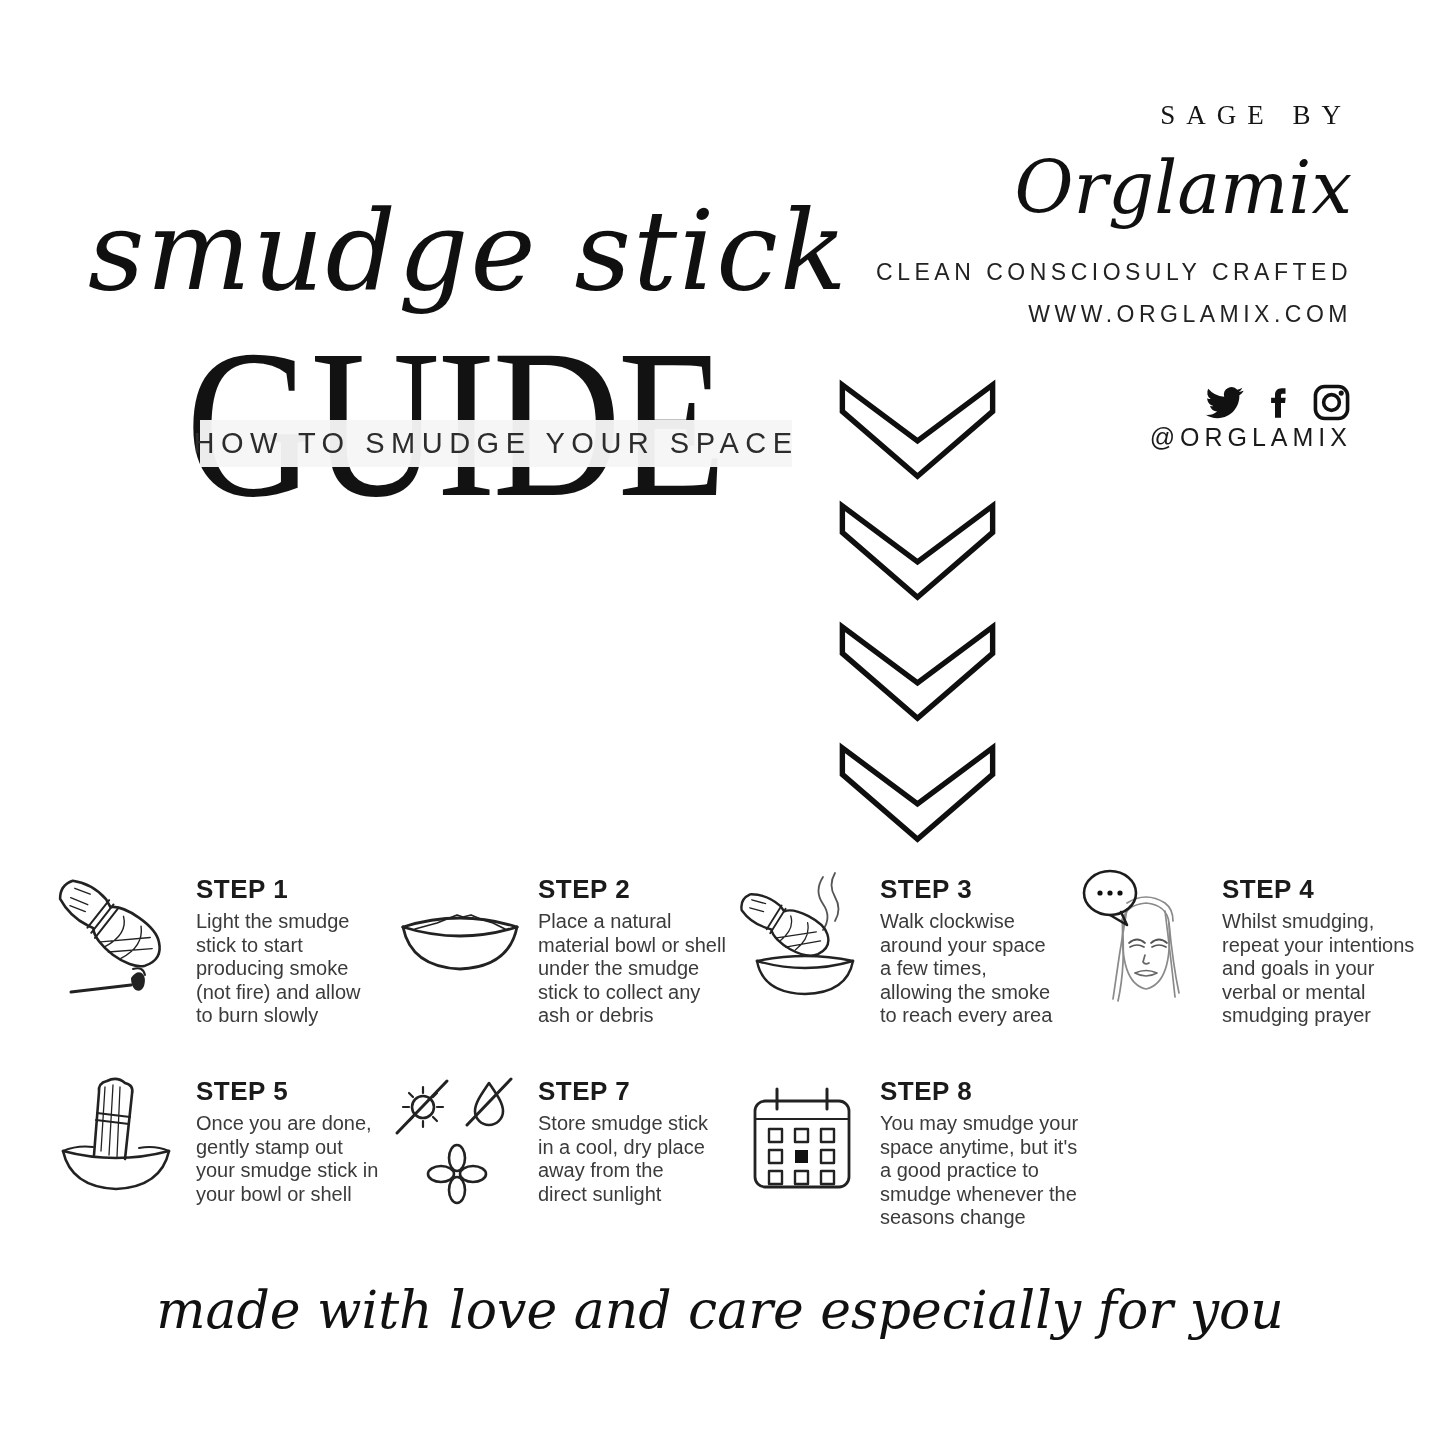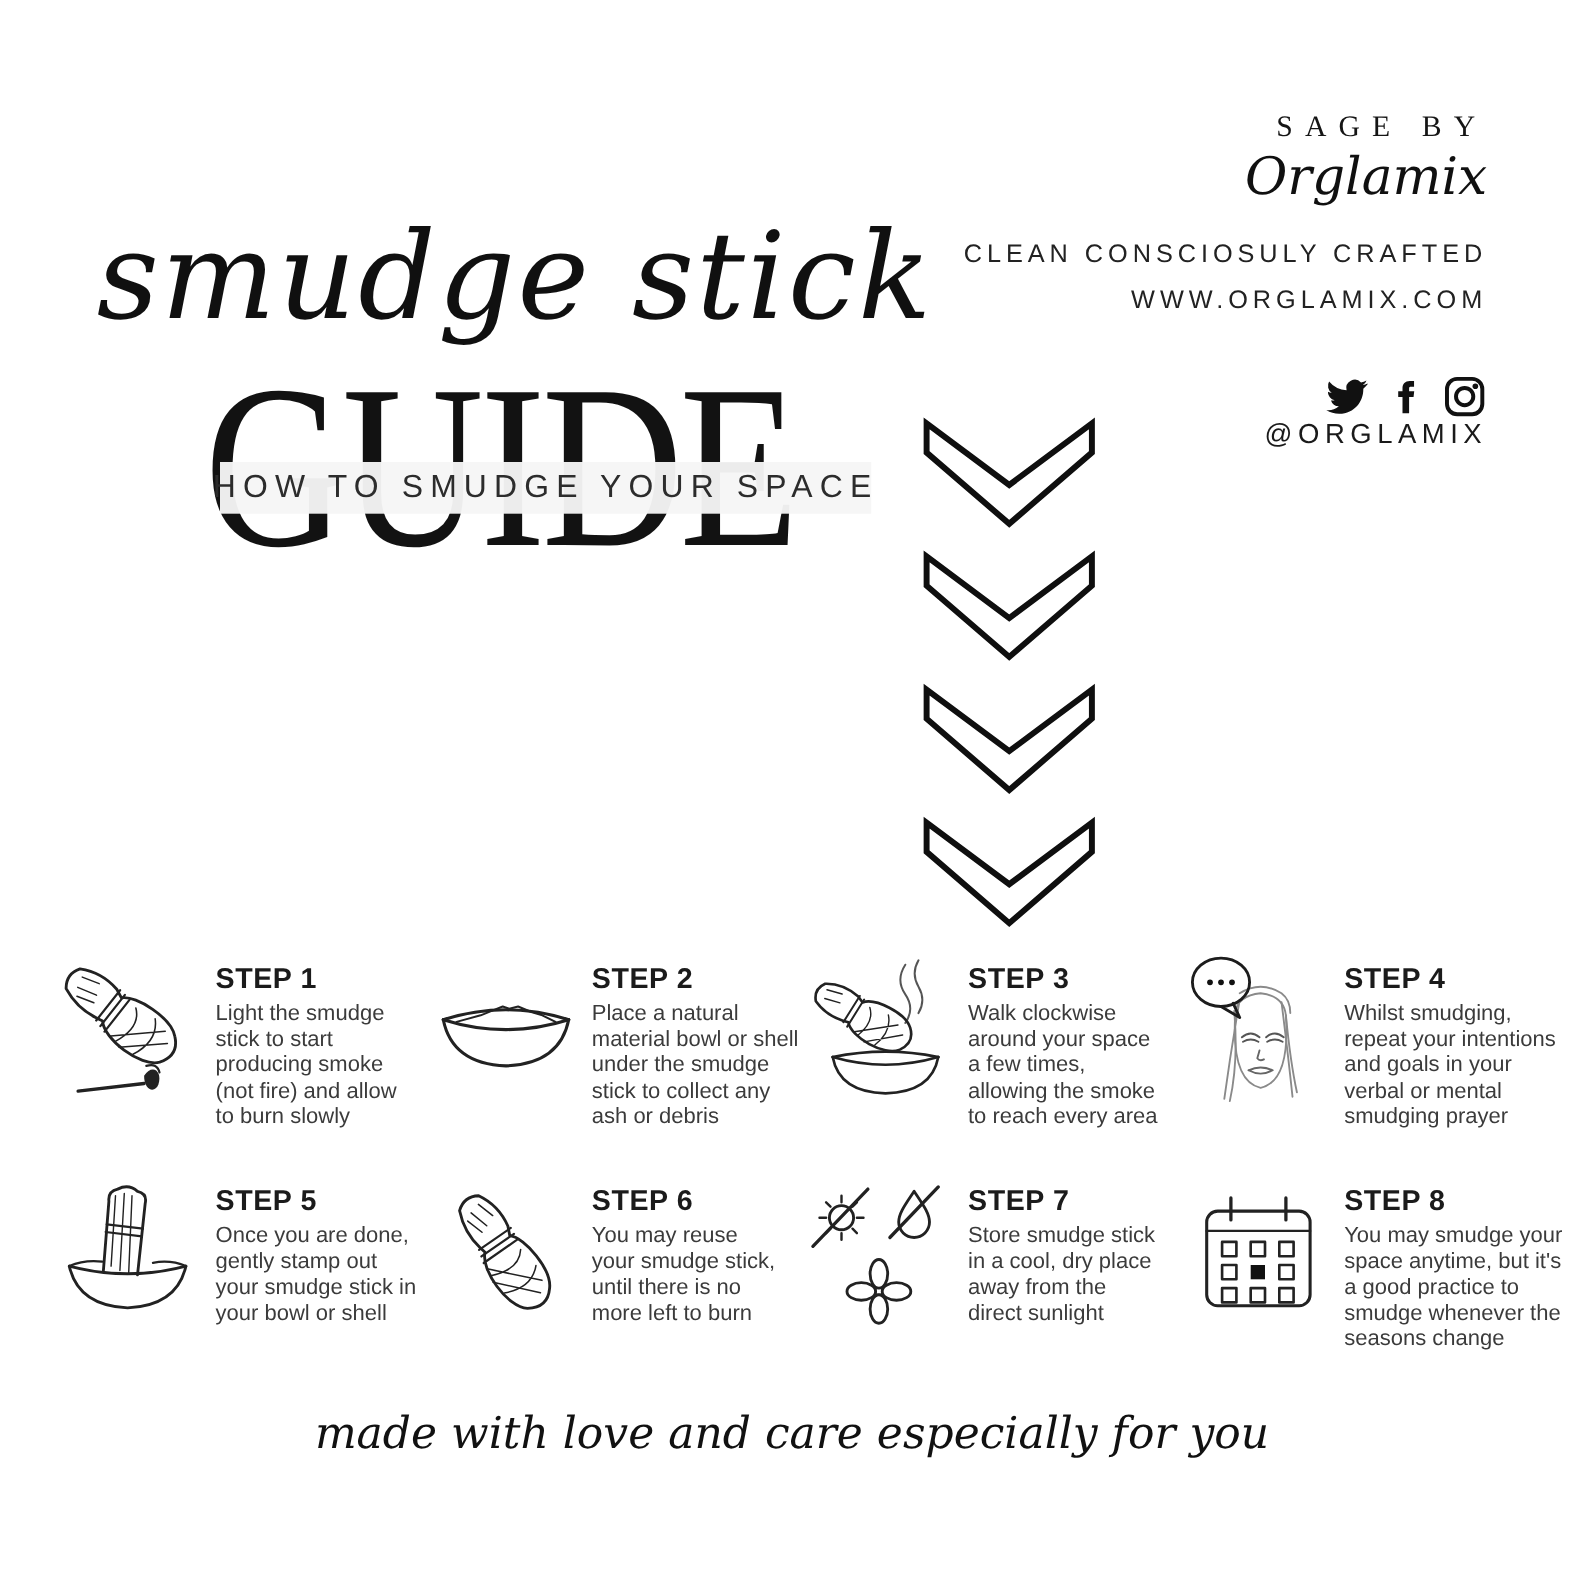--- a/index.html
+++ b/index.html
@@ -27,22 +27,22 @@
     display:flex; align-items:center; justify-content:center;
     font-size:29px; letter-spacing:6.5px; color:#2c2c2c; white-space:nowrap;
   }
   
   .brand { position:absolute; top:100px; right:88px; text-align:right; z-index:4; }
   .brand-prefix {
     font-family:"Liberation Serif", serif; font-size:27px; letter-spacing:11px;
     color:#151515; white-space:nowrap;
   }
   .brand-name {
-    font-family:"DejaVu Serif", serif; font-style:italic; font-size:47px;
-    margin-top:2px; color:#101010; white-space:nowrap;
+    font-family:"DejaVu Serif", serif; font-style:italic; font-size:72px;
+    margin-top:15px; color:#101010; white-space:nowrap;
   }
   .brand-tagline { font-size:23px; letter-spacing:4.5px; margin-top:29px; color:#222; white-space:nowrap; }
   .brand-website { font-size:23px; letter-spacing:4.5px; margin-top:15px; color:#222; white-space:nowrap;text-align:right; }
   .brand-social { margin-top:54px; display:flex; justify-content:flex-end; align-items:center; gap:15px; }
   .brand-handle { font-size:25px; letter-spacing:5px; color:#1a1a1a; white-space:nowrap; }
   
   .chevrons { position:absolute; left:834px; top:378px; display:flex; flex-direction:column; gap:11px; z-index:2; }
   
   .steps-grid {
     position:absolute; left:40px; top:858px; width:1376px;
@@ -50,21 +50,21 @@
     grid-auto-rows:166px; row-gap:36px;
   }
   .step { display:flex; align-items:flex-start; }
   .step-icon-box { width:156px; flex:none; display:flex; align-items:center; justify-content:center; height:160px; }
   .step-text { padding-top:16px; }
   .step-title { font-size:26px; font-weight:700; letter-spacing:0.5px; color:#1b1b1b; }
   .step-body { margin-top:5px; font-size:20px; line-height:23.5px; color:#3b3b3b; white-space:pre; }
   
   .footer {
     position:absolute; left:0; top:1280px; width:100%; text-align:center;
-    font-family:"DejaVu Serif", serif; font-style:italic; font-size:40px; color:#111;
+    font-family:"DejaVu Serif", serif; font-style:italic; font-size:52px; color:#111;
   }
   svg { display:block; }
 </style>
 </head>
 <body>
 
 <div class="page">
 
   <div class="script-title">smudge stick</div>
   <div class="guide-title">GUIDE</div>
@@ -229,39 +229,20 @@
       </div>
       <div class="step-text">
         <div class="step-title">STEP 5</div>
         <div class="step-body">Once you are done,
 gently stamp out
 your smudge stick in
 your bowl or shell</div>
       </div>
     </div>
 
-    <div class="step">
-      <div class="step-icon-box">
-        <svg viewBox="0 0 150 150" width="150" height="150" fill="none" stroke="#222" stroke-width="2.6" stroke-linecap="round" stroke-linejoin="round">
-          <g transform="rotate(52 75 75)">
-            <path d="M18 62 Q10 73 18 84 Q36 93 56 90 L62 89 C72 102 114 104 126 90 Q137 75 124 63 C112 51 74 52 64 62 L56 58 Q36 53 18 62 Z"></path>
-            <path d="M59 57 L57 92 M65 58 L63 94 M71 59 L69 96" stroke-width="2"></path>
-            <path d="M24 67 L40 63 M26 77 L44 73 M30 84 L46 80" stroke-width="1.4"></path>
-            <path d="M80 62 Q94 74 82 98 M100 60 Q114 75 102 98 M76 96 L114 64 M88 100 L122 72" stroke-width="1.4"></path>
-          </g>
-        </svg>
-      </div>
-      <div class="step-text">
-        <div class="step-title">STEP 6</div>
-        <div class="step-body">You may reuse
-your smudge stick,
-until there is no
-more left to burn</div>
-      </div>
-    </div>
 
     <div class="step">
       <div class="step-icon-box">
         <svg viewBox="0 0 150 150" width="150" height="150" fill="none" stroke="#222" stroke-width="2.6" stroke-linecap="round" stroke-linejoin="round">
           <circle cx="38" cy="42" r="11"></circle>
           <path d="M38 22 L38 28 M38 56 L38 62 M18 42 L24 42 M52 42 L58 42 M24 28 L28 32 M48 52 L52 56 M52 28 L48 32 M24 56 L28 52" stroke-width="2.2"></path>
           <path d="M12 68 L62 16" stroke-width="3"></path>
           <path d="M104 18 C112 30 118 38 118 46 A14 14 0 1 1 90 46 C90 38 96 30 104 18 Z"></path>
           <path d="M82 60 L126 14" stroke-width="3"></path>
           <ellipse cx="72" cy="93" rx="8" ry="13"></ellipse>

